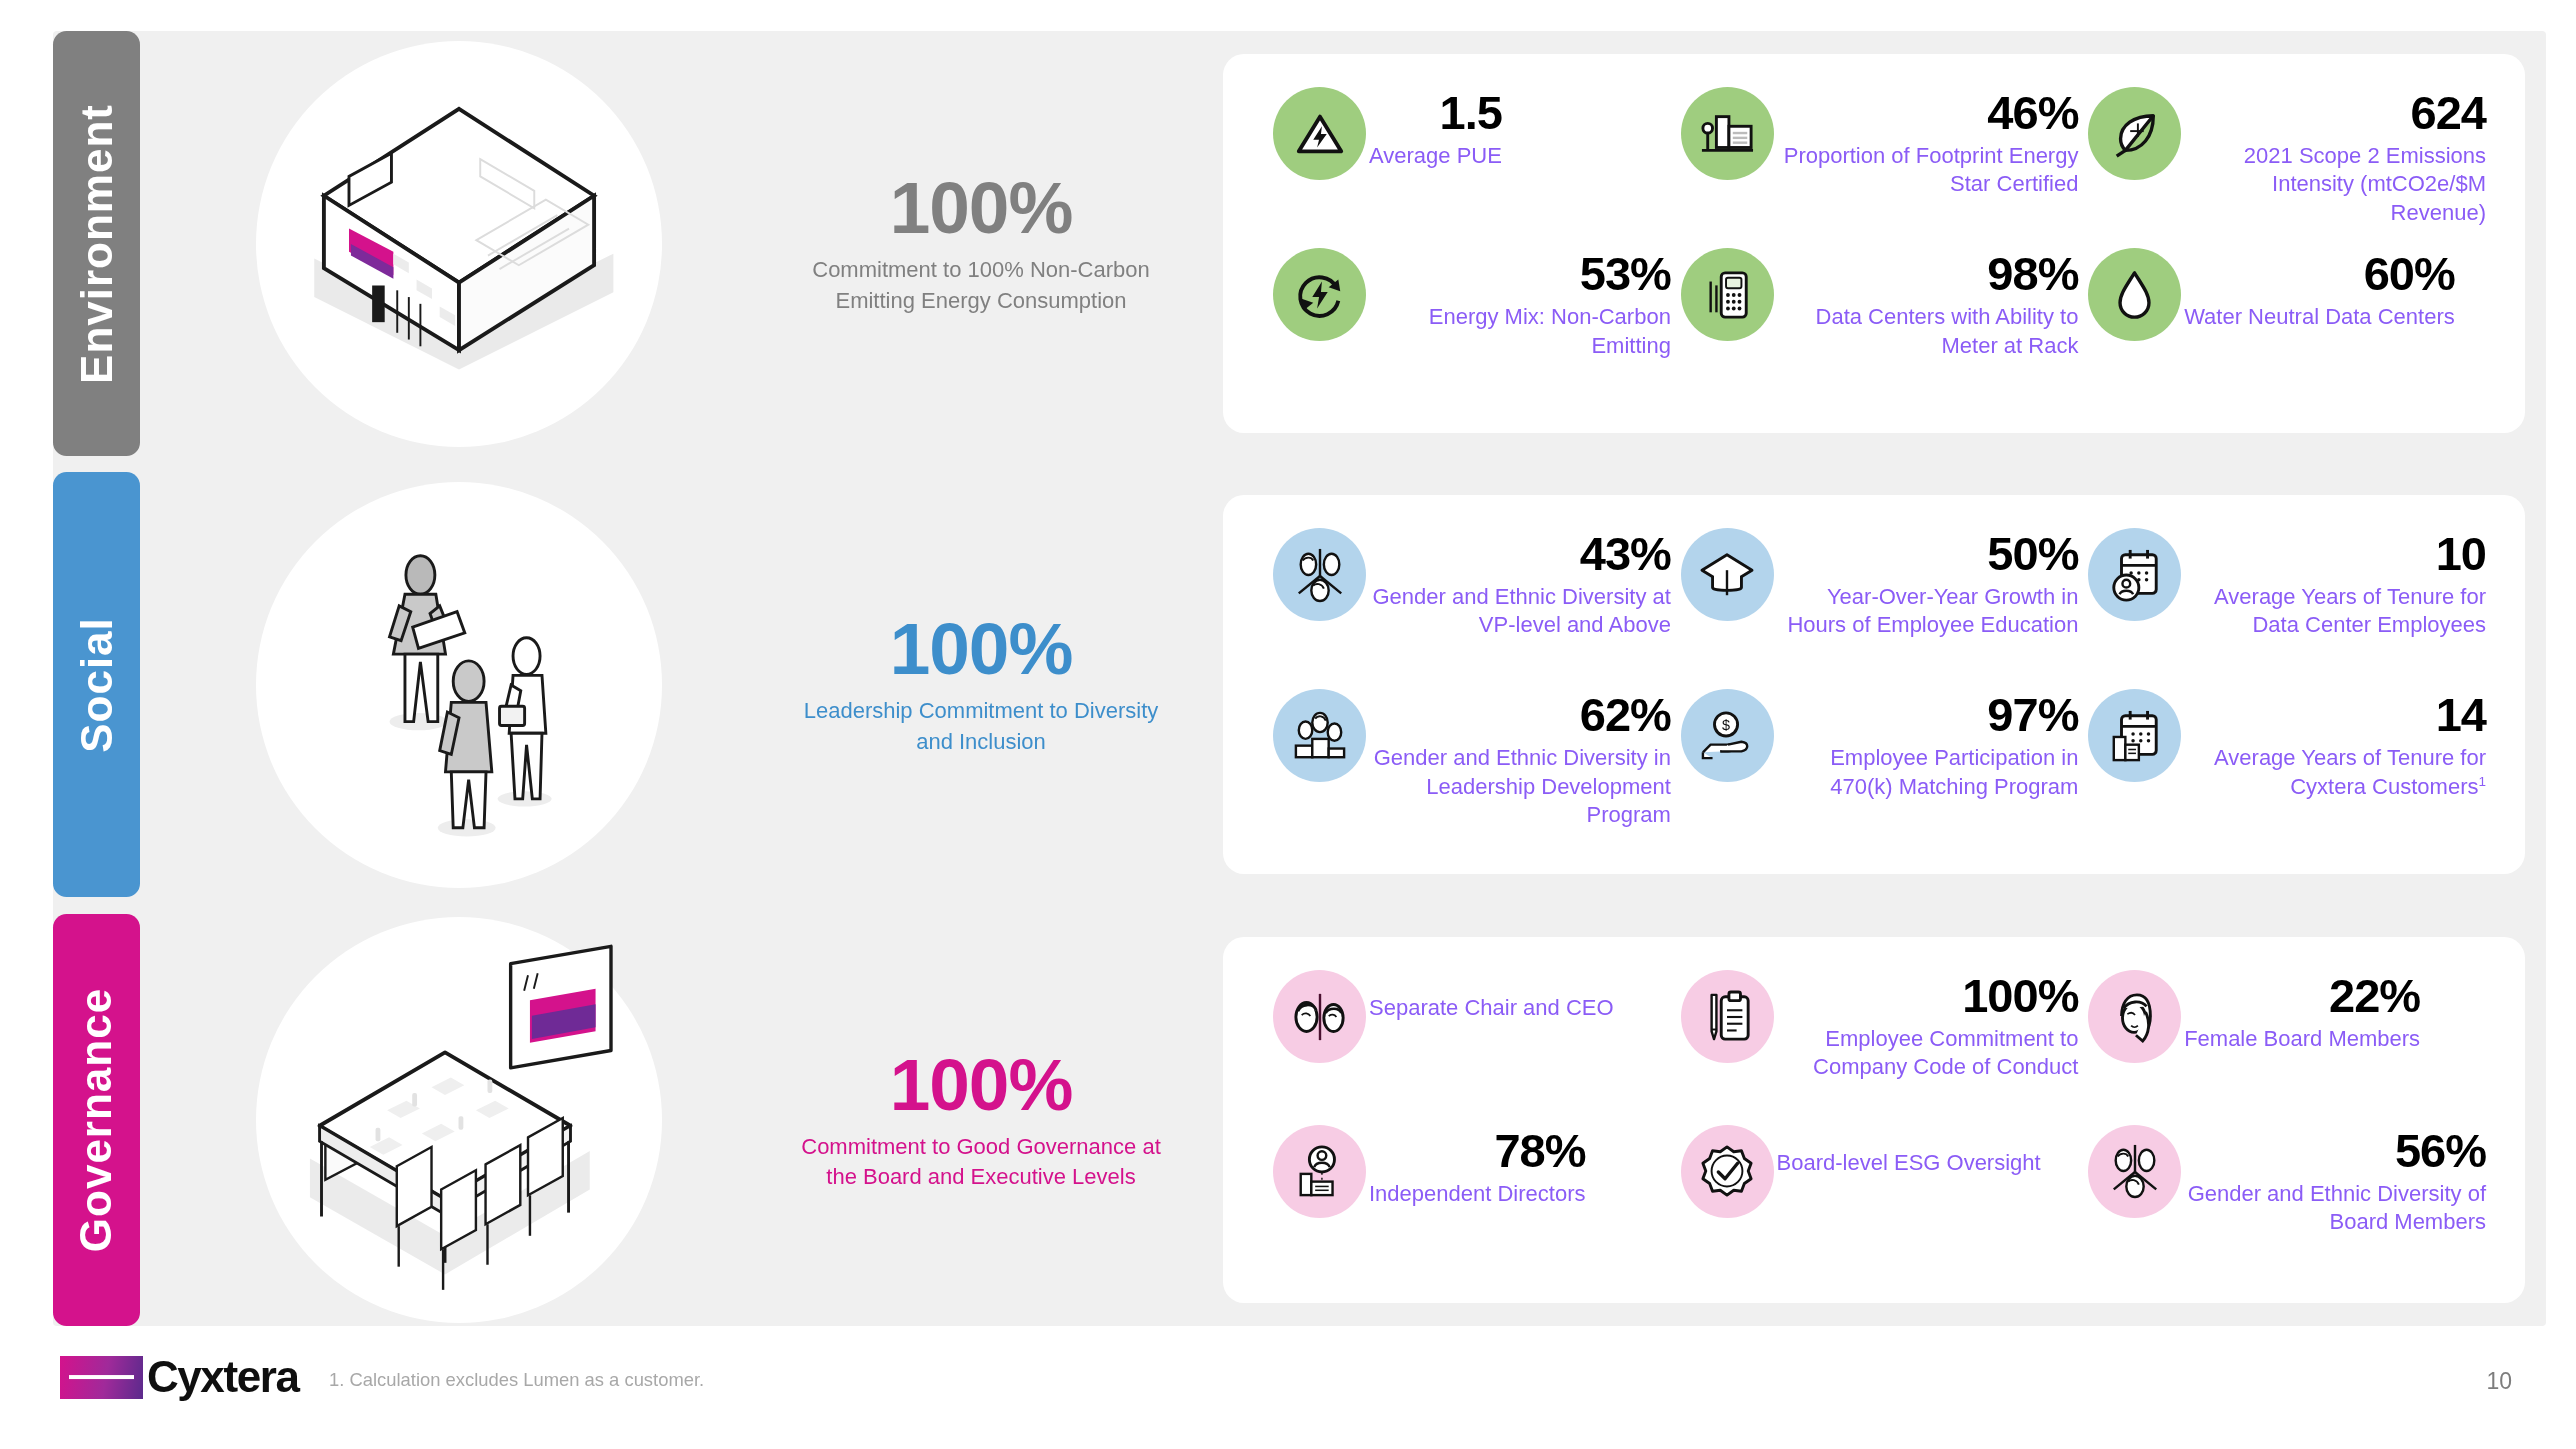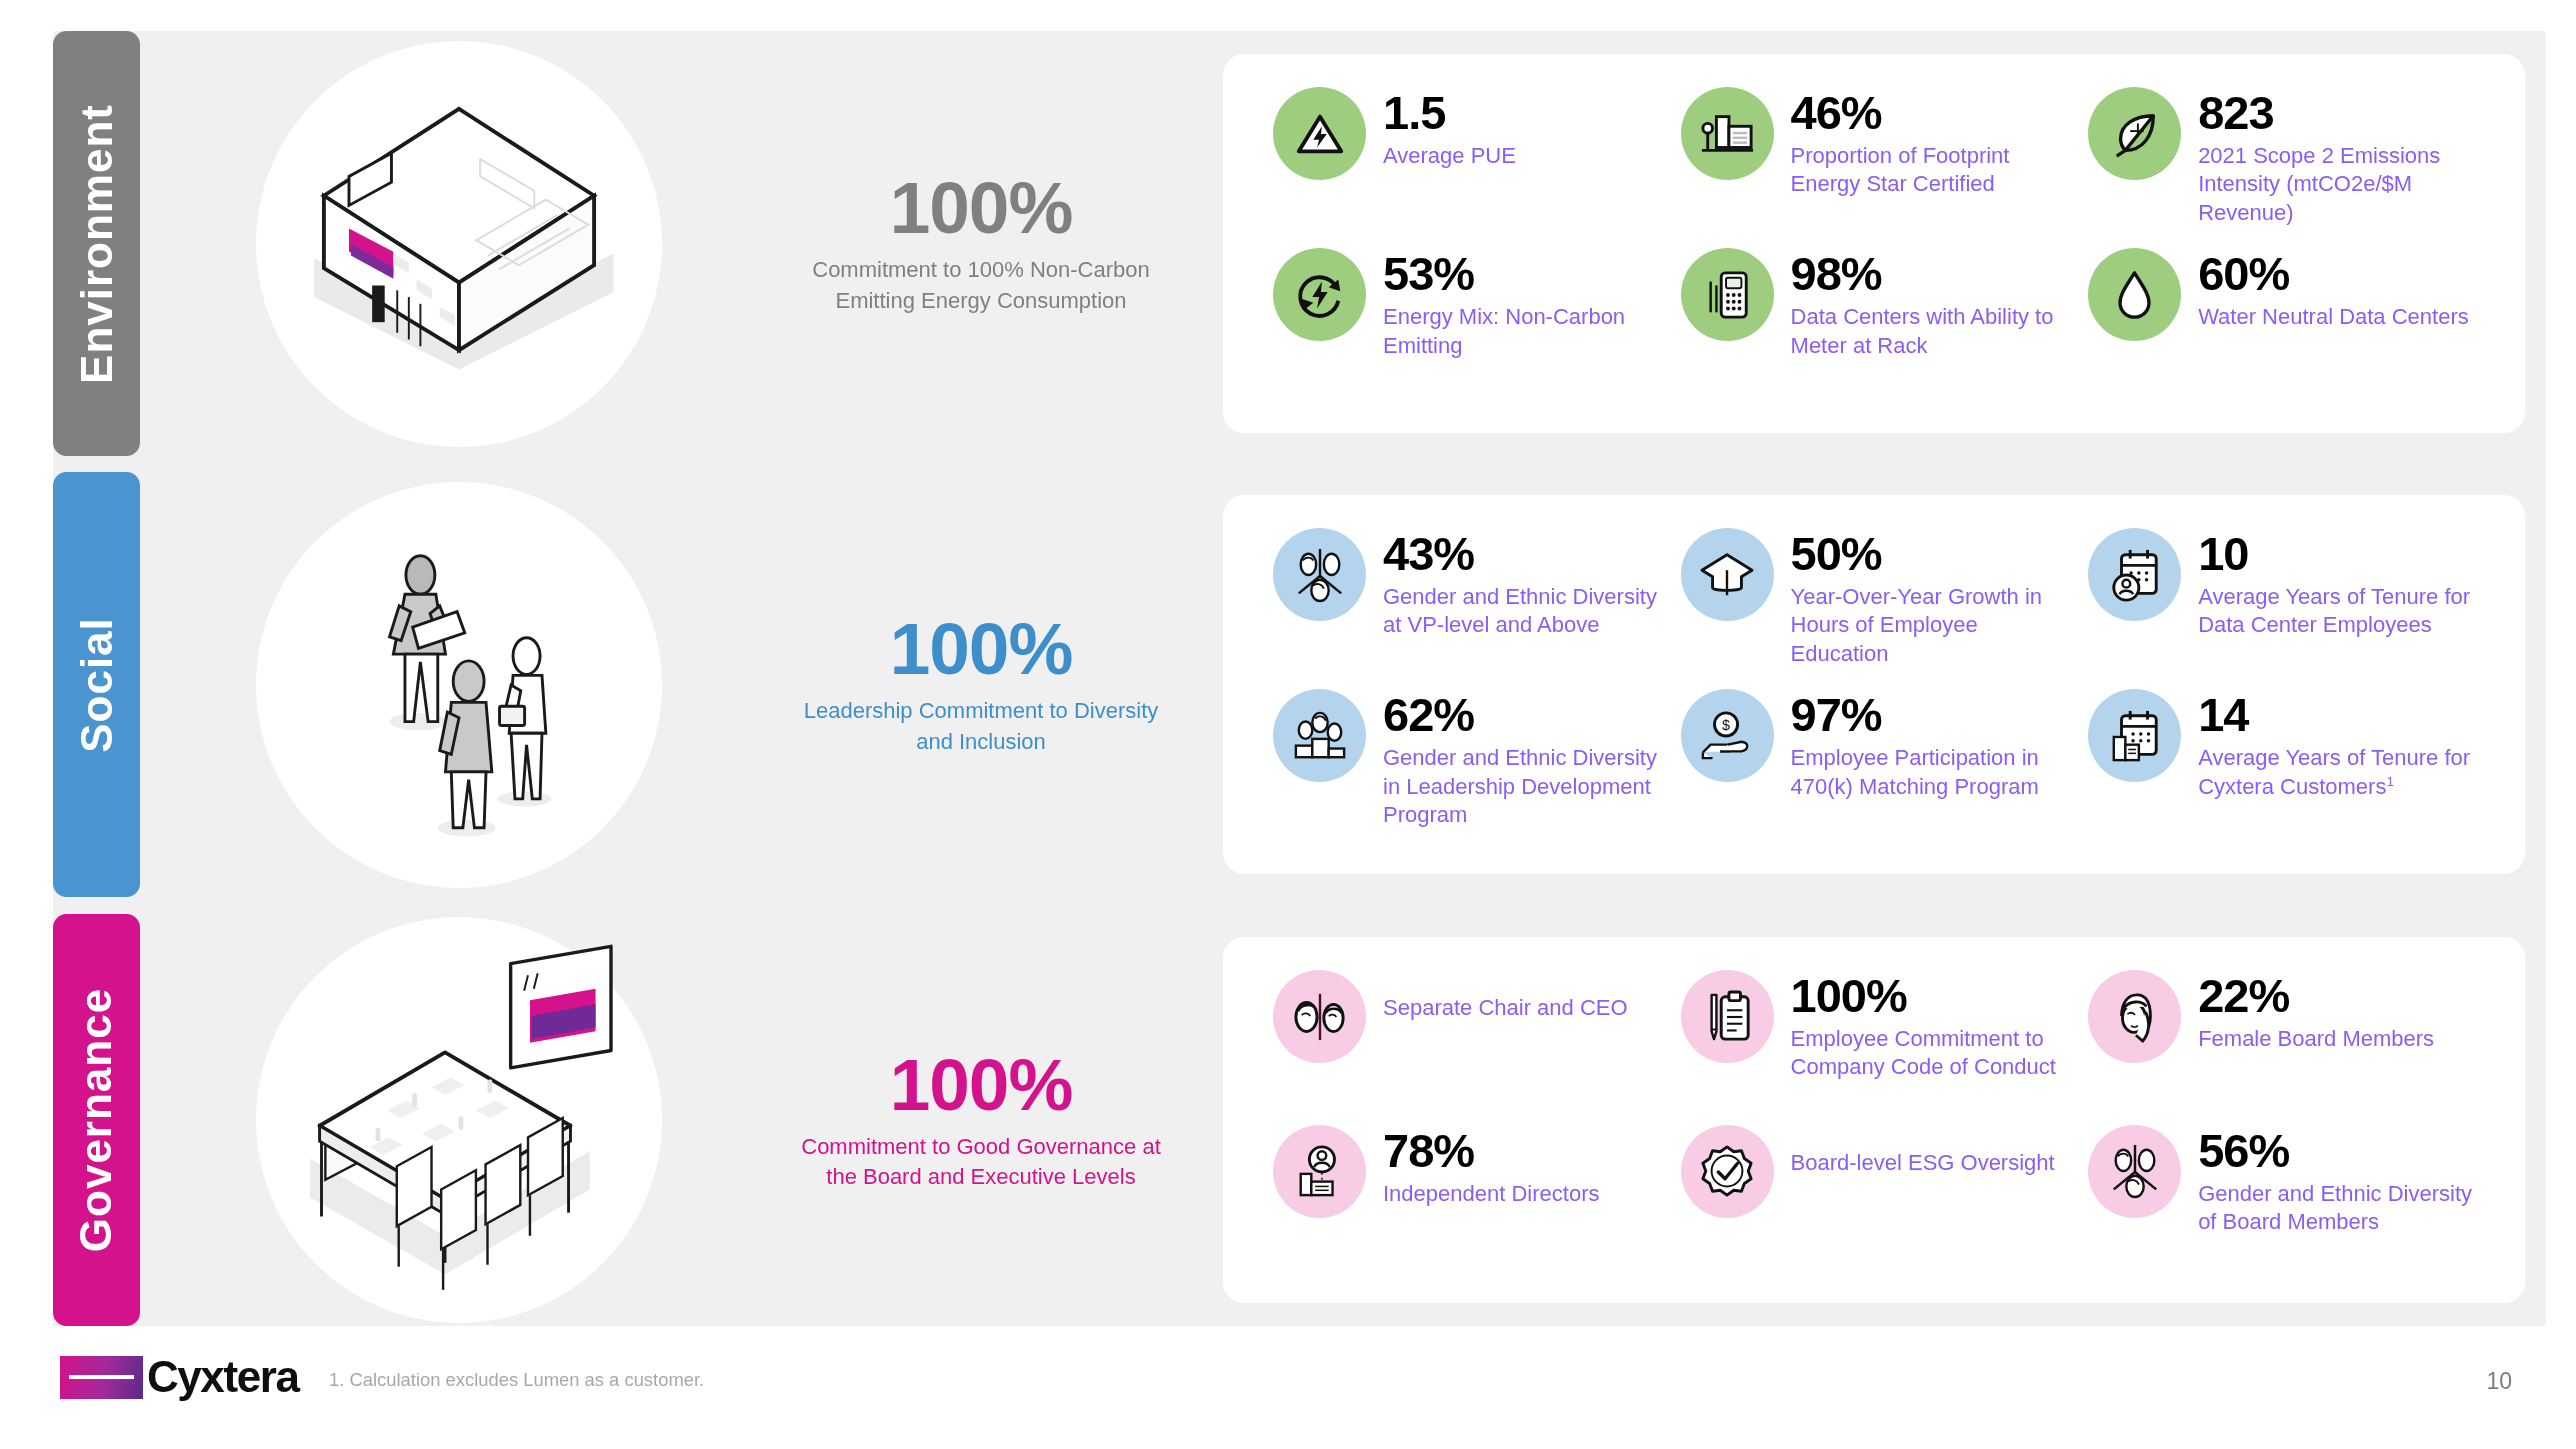--- a/index.html
+++ b/index.html
@@ -119,21 +119,22 @@
     display: grid;
     grid-template-columns: repeat(3, 1fr);
     grid-auto-rows: 1fr;
     column-gap: 9.7px;
     row-gap: 5.8px;
   }
 
   .metric {
     display: flex;
     align-items: flex-start;
-    gap: 17px;
+    gap: 3px;
+    text-align: right;
   }
   .metric-icon {
     flex: 0 0 93px;
     width: 93px;
     height: 93px;
     border-radius: 50%;
     display: flex;
     align-items: center;
     justify-content: center;
   }
@@ -301,21 +302,21 @@
               <path d="M46 8C26 8 12 18 12 32c0 5 2 9 5 12L46 8z" fill="#fff" stroke="#111" stroke-width="3.5" stroke-linejoin="round"></path>
               <path d="M46 8c0 22-12 36-29 36" fill="none" stroke="#111" stroke-width="3.5"></path>
               <g stroke="#111" stroke-width="2">
                 <line x1="30" y1="16" x2="30" y2="30"></line>
                 <line x1="22" y1="24" x2="36" y2="24"></line>
               </g>
               <line x1="17" y1="44" x2="8" y2="50" stroke="#111" stroke-width="3.5"></line>
             </svg>
         </div>
         <div class="metric-text">
-          <div class="metric-value">823</div>
+          <div class="metric-value">624</div>
           <div class="metric-label">2021 Scope 2 Emissions Intensity (mtCO2e/$M Revenue)</div>
         </div>
       </div>
 
       <div class="metric">
         <div class="metric-icon ic-env">
           <svg width="54" height="54" viewBox="0 0 56 56">
               <path d="M45 20a20 20 0 1 0 2 14" fill="none" stroke="#111" stroke-width="4"></path>
               <polygon points="47,12 49,24 37,20" fill="#111"></polygon>
               <polygon points="11,44 9,32 21,36" fill="#111"></polygon>

